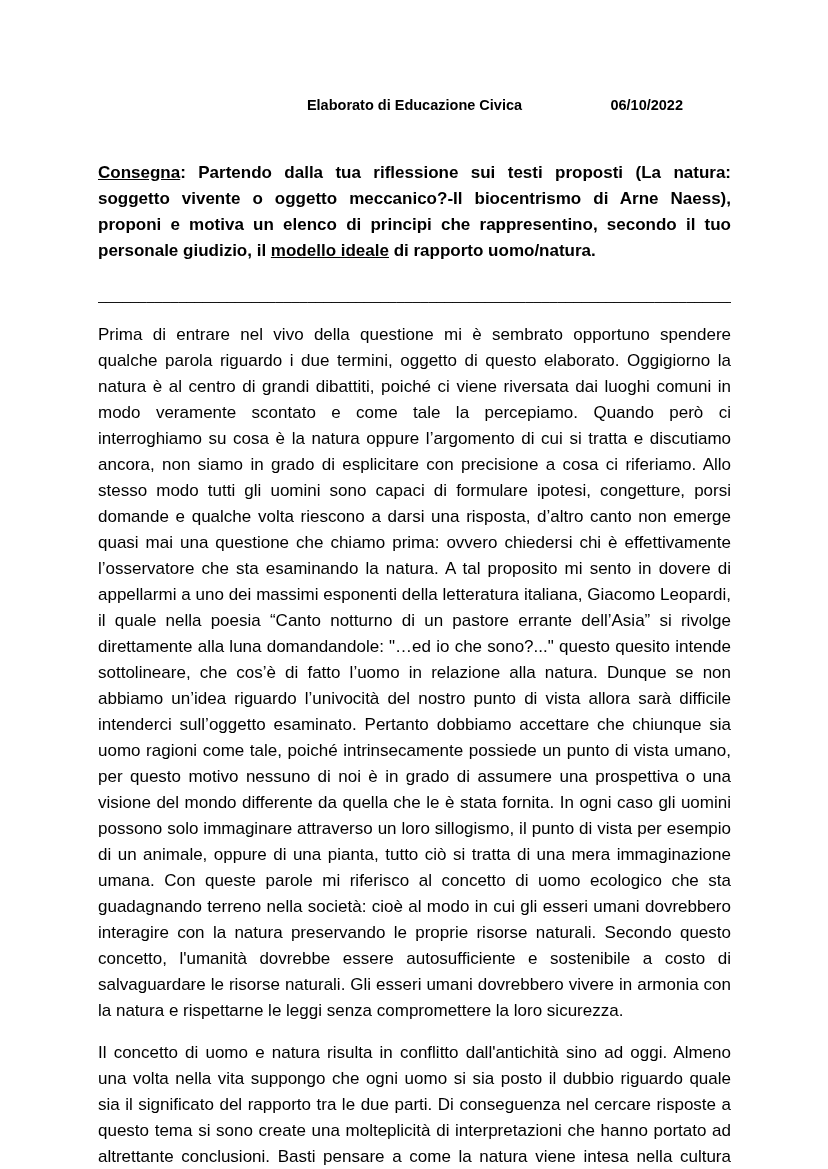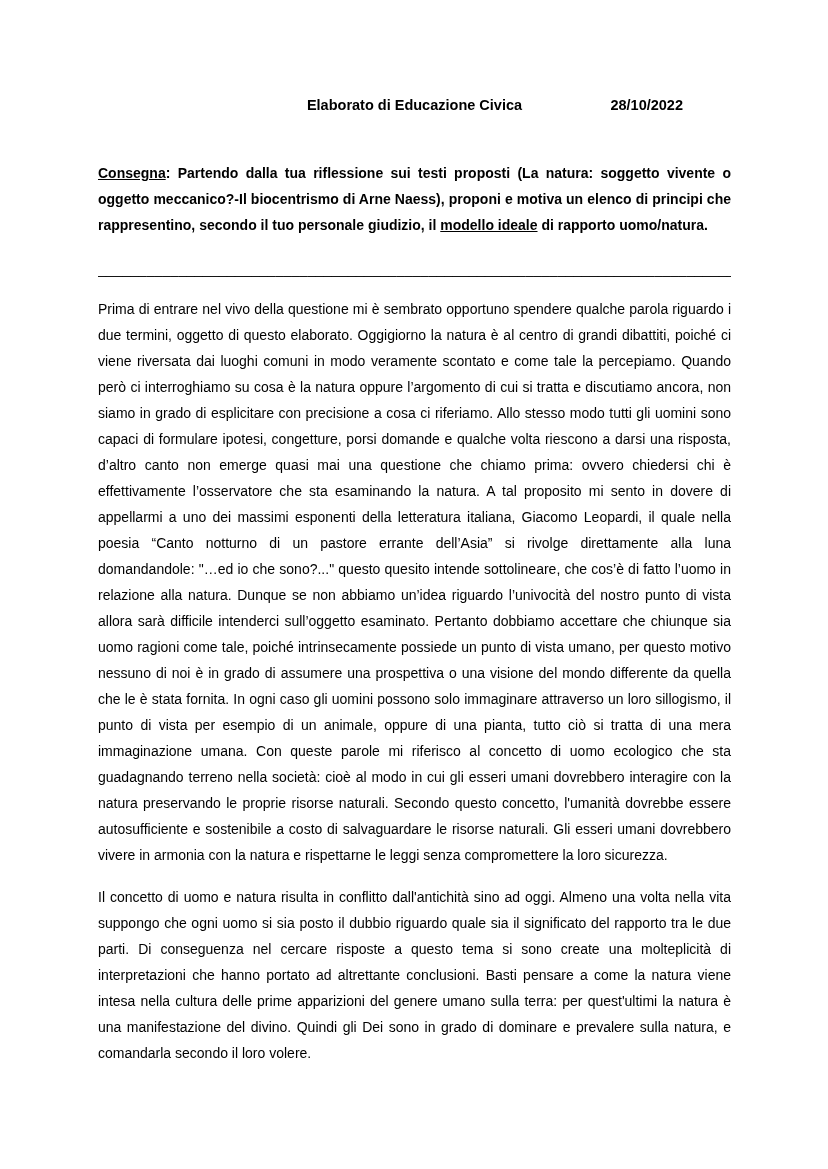--- a/index.html
+++ b/index.html
@@ -25,21 +25,21 @@
     line-height: 18px;
     text-align: center;
     margin-bottom: 46px;
   }
   .doc-date {
     position: absolute;
     right: 48px;
     top: 0;
   }
   .para {
-    font-size: 14px;
+    font-size: 17px;
     line-height: 26px;
     text-align: justify;
     margin: 0 0 16px 0;
   }
   .assignment {
     margin-bottom: 12px;
   }
   .bold {
     font-weight: bold;
   }
@@ -56,21 +56,21 @@
     margin: 18px 0 14px 0;
   }
 </style>
 </head>
 <body>
 
 <div class="page">
 
   <div class="doc-header">
     <span class="doc-title">Elaborato di Educazione Civica</span>
-    <span class="doc-date">28/10/2022</span>
+    <span class="doc-date">06/10/2022</span>
   </div>
 
   <div class="doc-content">
 
     <p class="para bold assignment"><span class="underline">Consegna</span><span>: Partendo dalla tua riflessione sui testi proposti (La natura: soggetto vivente o oggetto meccanico?-Il biocentrismo di Arne Naess), proponi e motiva un elenco di principi che rappresentino, secondo il tuo personale giudizio, il </span><span class="underline">modello ideale</span><span> di rapporto uomo/natura.</span></p>
 
 
     <div class="divider">____________________________________________________________________________________________________</div>
 
     <p class="para">Prima di entrare nel vivo della questione mi è sembrato opportuno spendere qualche parola riguardo i due termini, oggetto di questo elaborato. Oggigiorno la natura è al centro di grandi dibattiti, poiché ci viene riversata dai luoghi comuni in modo veramente scontato e come tale la percepiamo. Quando però ci interroghiamo su cosa è la natura oppure l’argomento di cui si tratta e discutiamo ancora, non siamo in grado di esplicitare con precisione a cosa ci riferiamo. Allo stesso modo tutti gli uomini sono capaci di formulare ipotesi, congetture, porsi domande e qualche volta riescono a darsi una risposta, d’altro canto non emerge quasi mai una questione che chiamo prima: ovvero chiedersi chi è effettivamente l’osservatore che sta esaminando la natura. A tal proposito mi sento in dovere di appellarmi a uno dei massimi esponenti della letteratura italiana, Giacomo Leopardi, il quale nella poesia “Canto notturno di un pastore errante dell’Asia” si rivolge direttamente alla luna domandandole: "…ed io che sono?..." questo quesito intende sottolineare, che cos’è di fatto l’uomo in relazione alla natura. Dunque se non abbiamo un’idea riguardo l’univocità del nostro punto di vista allora sarà difficile intenderci sull’oggetto esaminato. Pertanto dobbiamo accettare che chiunque sia uomo ragioni come tale, poiché intrinsecamente possiede un punto di vista umano, per questo motivo nessuno di noi è in grado di assumere una prospettiva o una visione del mondo differente da quella che le è stata fornita. In ogni caso gli uomini possono solo immaginare attraverso un loro sillogismo, il punto di vista per esempio di un animale, oppure di una pianta, tutto ciò si tratta di una mera immaginazione umana. Con queste parole mi riferisco al concetto di uomo ecologico che sta guadagnando terreno nella società: cioè al modo in cui gli esseri umani dovrebbero interagire con la natura preservando le proprie risorse naturali. Secondo questo concetto, l'umanità dovrebbe essere autosufficiente e sostenibile a costo di salvaguardare le risorse naturali. Gli esseri umani dovrebbero vivere in armonia con la natura e rispettarne le leggi senza compromettere la loro sicurezza.</p>

